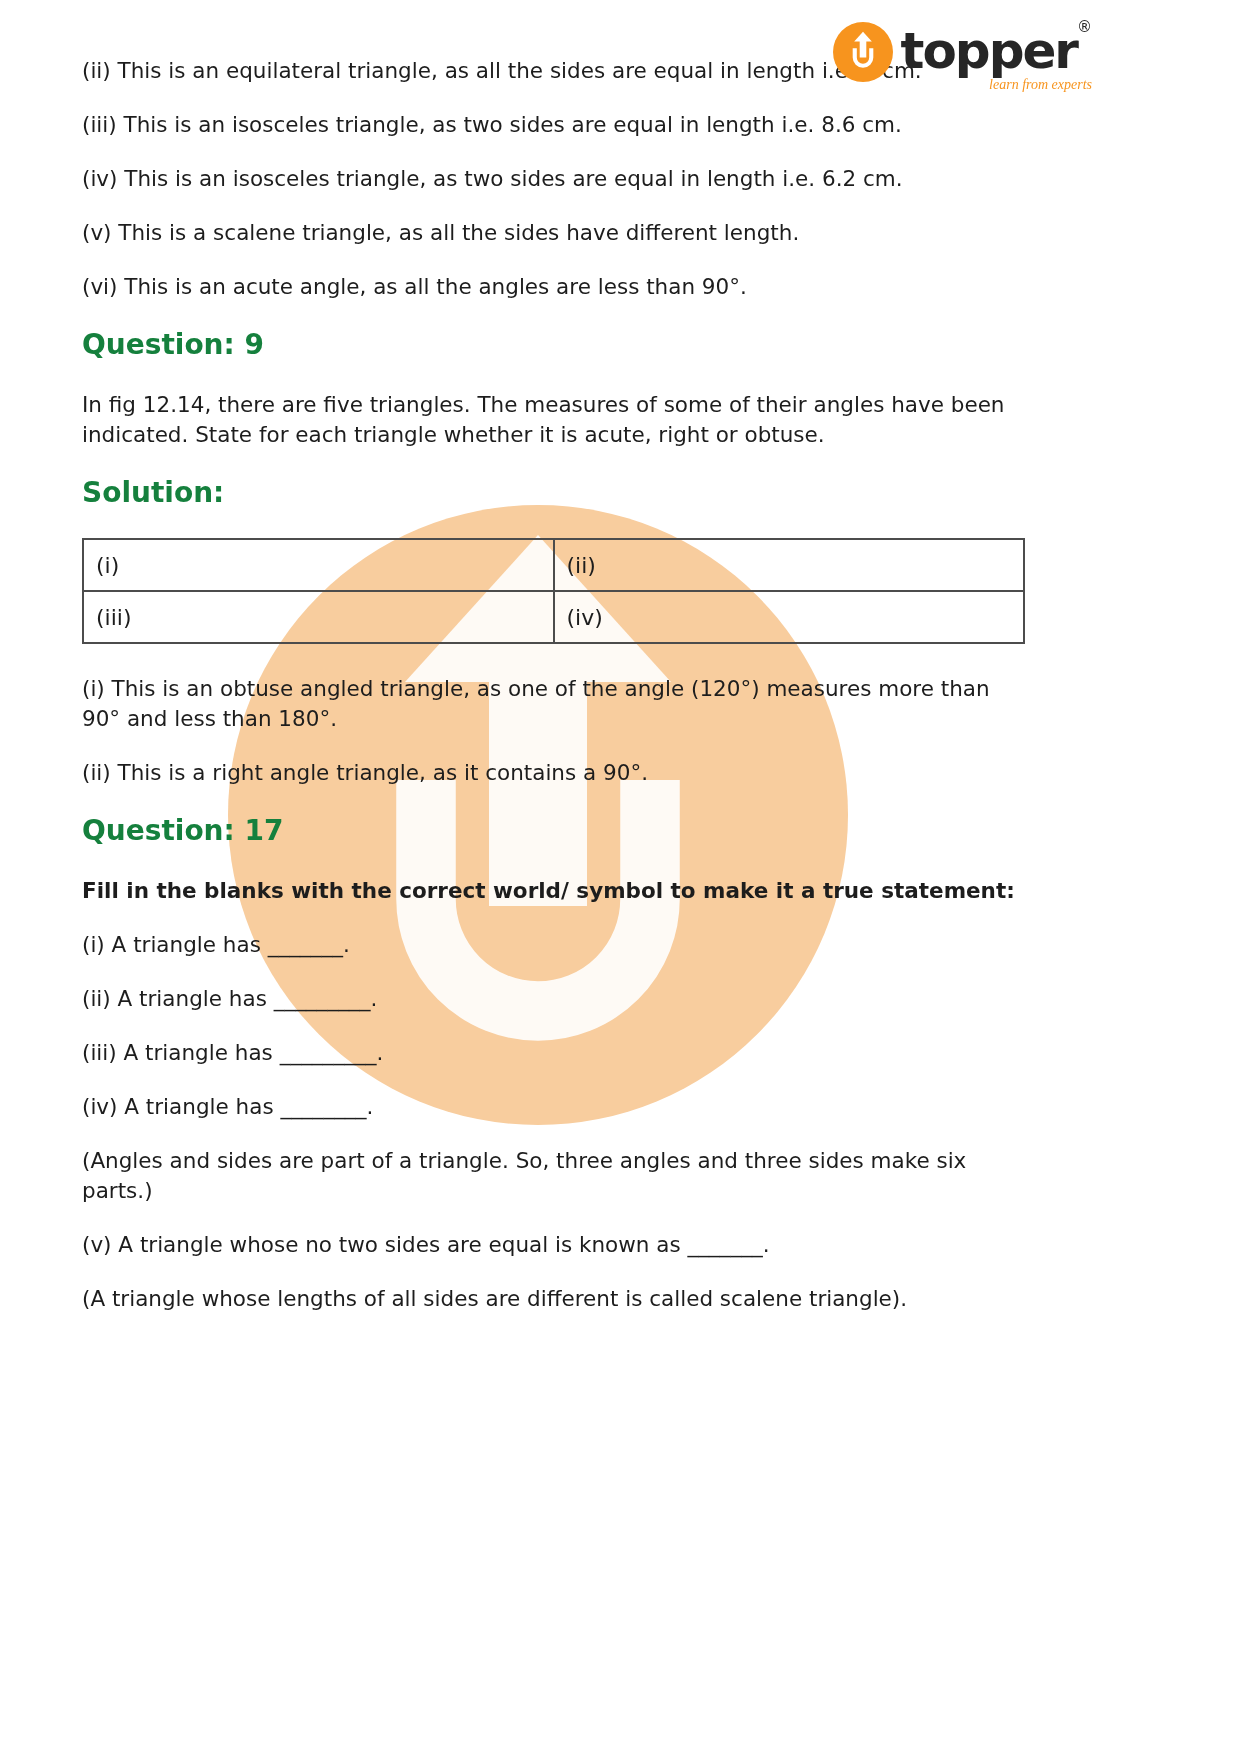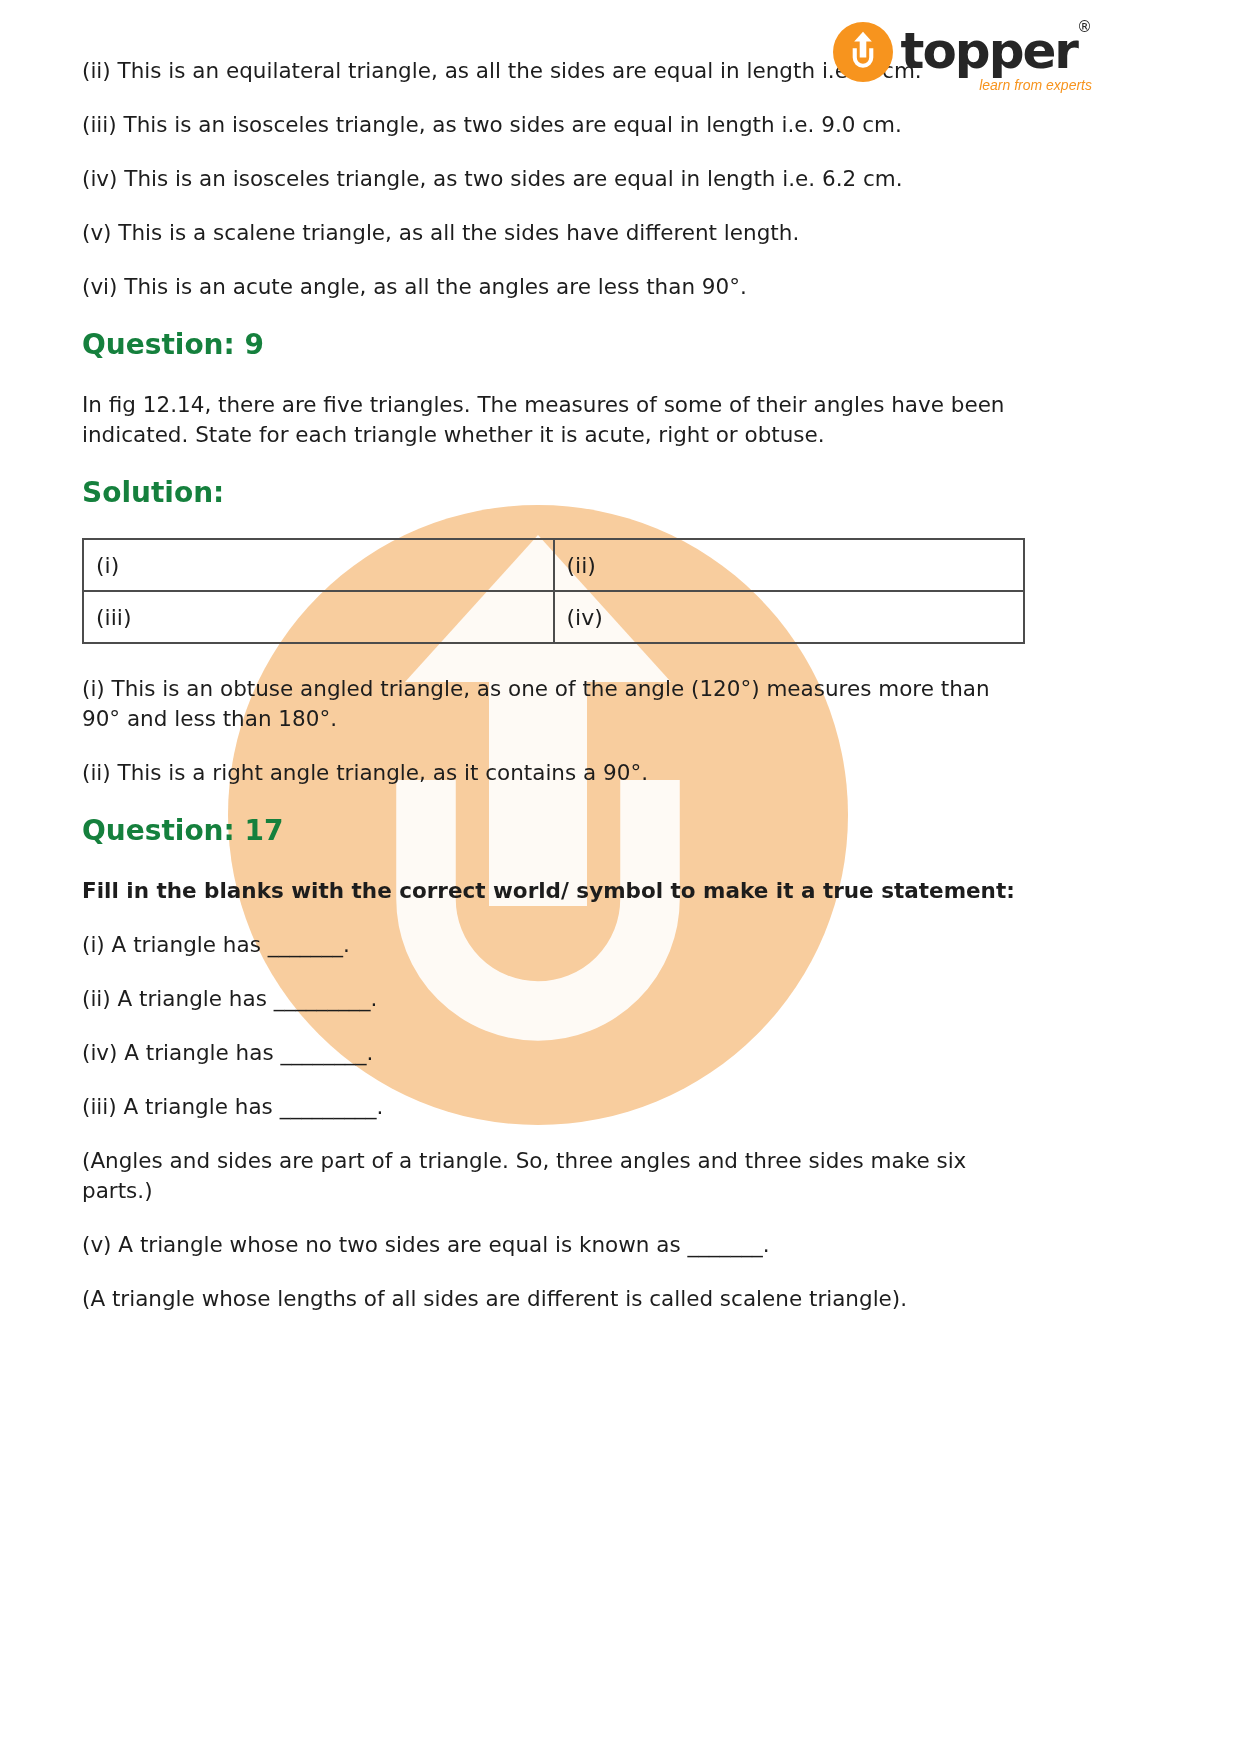--- a/index.html
+++ b/index.html
@@ -34,21 +34,21 @@
   .logo-badge svg{width:34px;height:44px;}
   .logo-text-wrap{position:relative;line-height:1;}
   .logo-text{
     font-size:50px;font-weight:bold;color:#262626;letter-spacing:-2px;
     line-height:58px;
     margin-top:46px;
   }
   .logo-reg{font-size:15px;color:#262626;vertical-align:top;position:relative;top:-2px;}
   .logo-tagline{
     display:block;text-align:right;
-    font-family:Liberation Sans, sans-serif;
+    font-family:Liberation Serif, serif;
     font-style:italic;font-size:14px;line-height:14px;
     margin-top:-2px;
   }
 
   
   .content{
     position:relative;z-index:1;
     padding:56px 215px 0 82px;
   }
   .content p{
@@ -99,21 +99,21 @@
     </span>
     <span class="logo-text-wrap">
       <span class="logo-text">topper</span><span class="logo-reg">®</span>
       <span class="logo-tagline" style="color:#F7941E;">learn from experts</span>
     </span>
   </header>
 
   <main class="content">
 
     <p>(ii) This is an equilateral triangle, as all the sides are equal in length i.e. 5 cm.</p>
-    <p>(iii) This is an isosceles triangle, as two sides are equal in length i.e. 9.0 cm.</p>
+    <p>(iii) This is an isosceles triangle, as two sides are equal in length i.e. 8.6 cm.</p>
     <p>(iv) This is an isosceles triangle, as two sides are equal in length i.e. 6.2 cm.</p>
     <p>(v) This is a scalene triangle, as all the sides have different length.</p>
     <p>(vi) This is an acute angle, as all the angles are less than 90°.</p>
 
     <h2>Question: 9</h2>
 
     <p>In fig 12.14, there are five triangles. The measures of some of their angles have been indicated. State for each triangle whether it is acute, right or obtuse.</p>
 
     <h2>Solution:</h2>
 
@@ -132,20 +132,20 @@
 
     <p>(i) This is an obtuse angled triangle, as one of the angle (120°) measures more than 90° and less than 180°.</p>
     <p>(ii) This is a right angle triangle, as it contains a 90°.</p>
 
     <h2>Question: 17</h2>
 
     <p class="bold-text">Fill in the blanks with the correct world/ symbol to make it a true statement:</p>
 
     <p>(i) A triangle has _______.</p>
     <p>(ii) A triangle has _________.</p>
+    <p>(iii) A triangle has _________.</p>
     <p>(iv) A triangle has ________.</p>
-    <p>(iii) A triangle has _________.</p>
     <p>(Angles and sides are part of a triangle. So, three angles and three sides make six parts.)</p>
     <p>(v) A triangle whose no two sides are equal is known as _______.</p>
     <p>(A triangle whose lengths of all sides are different is called scalene triangle).</p>
 
   </main>
 </div>
 
 </body></html>

